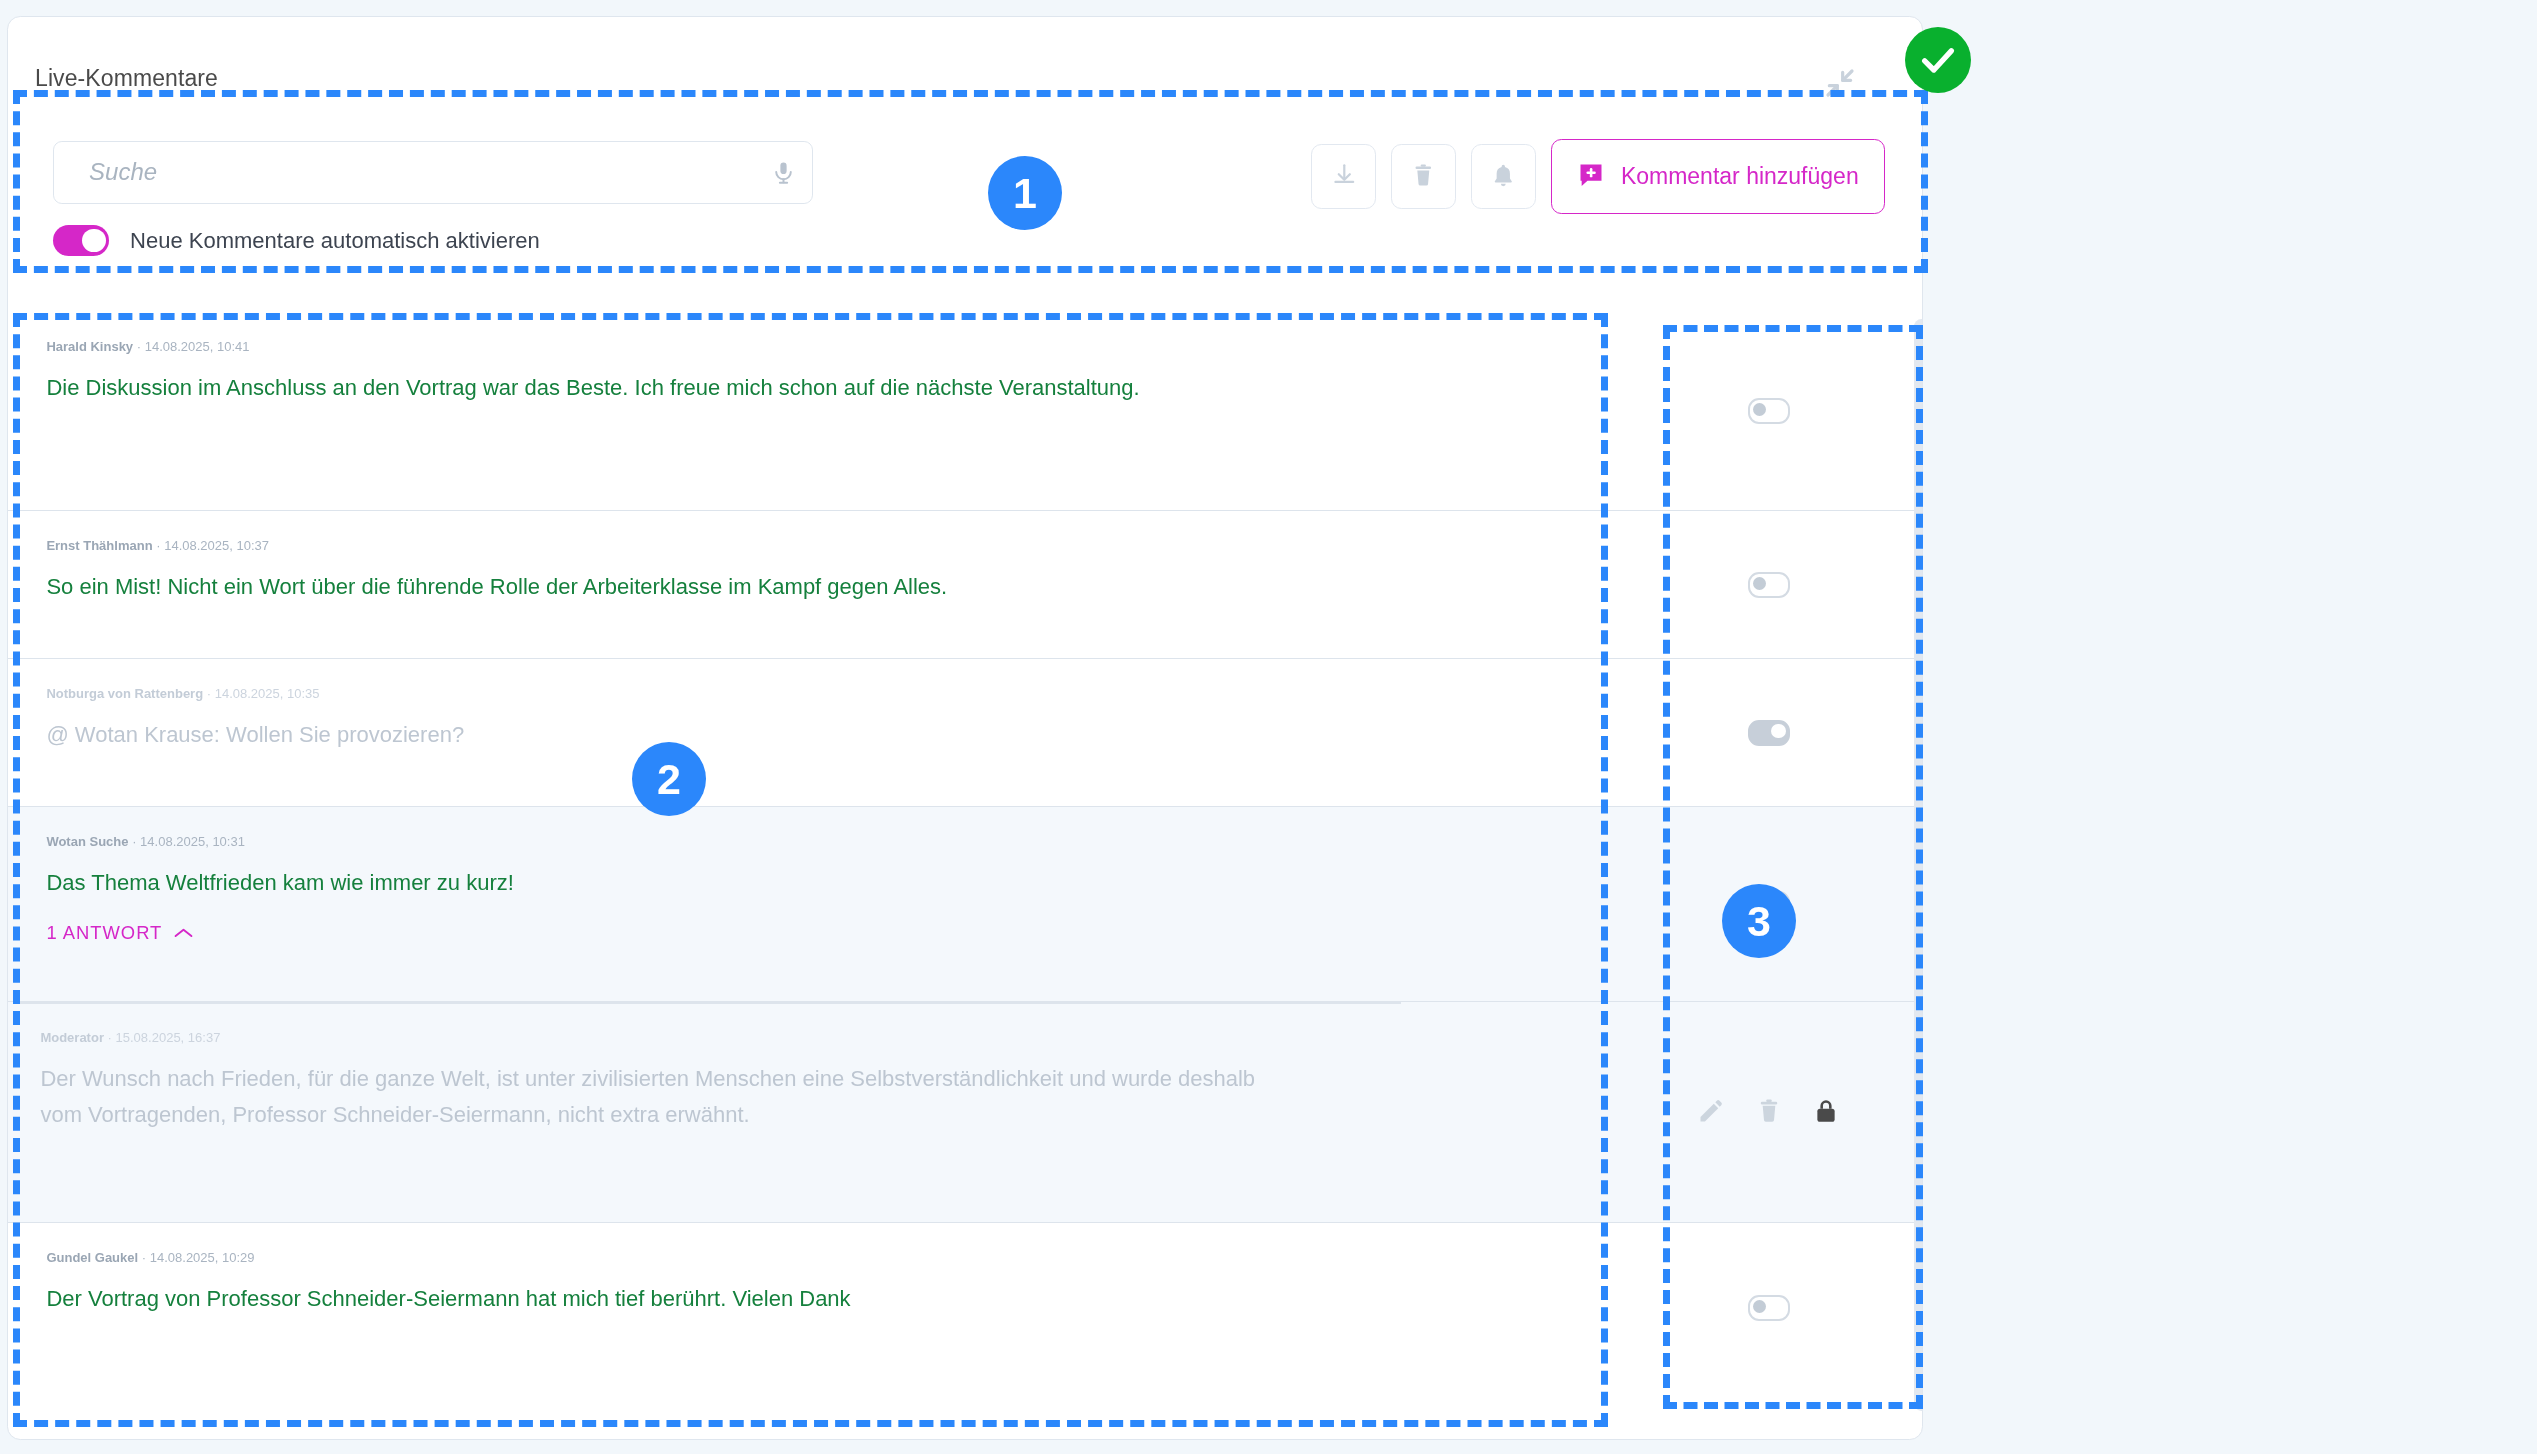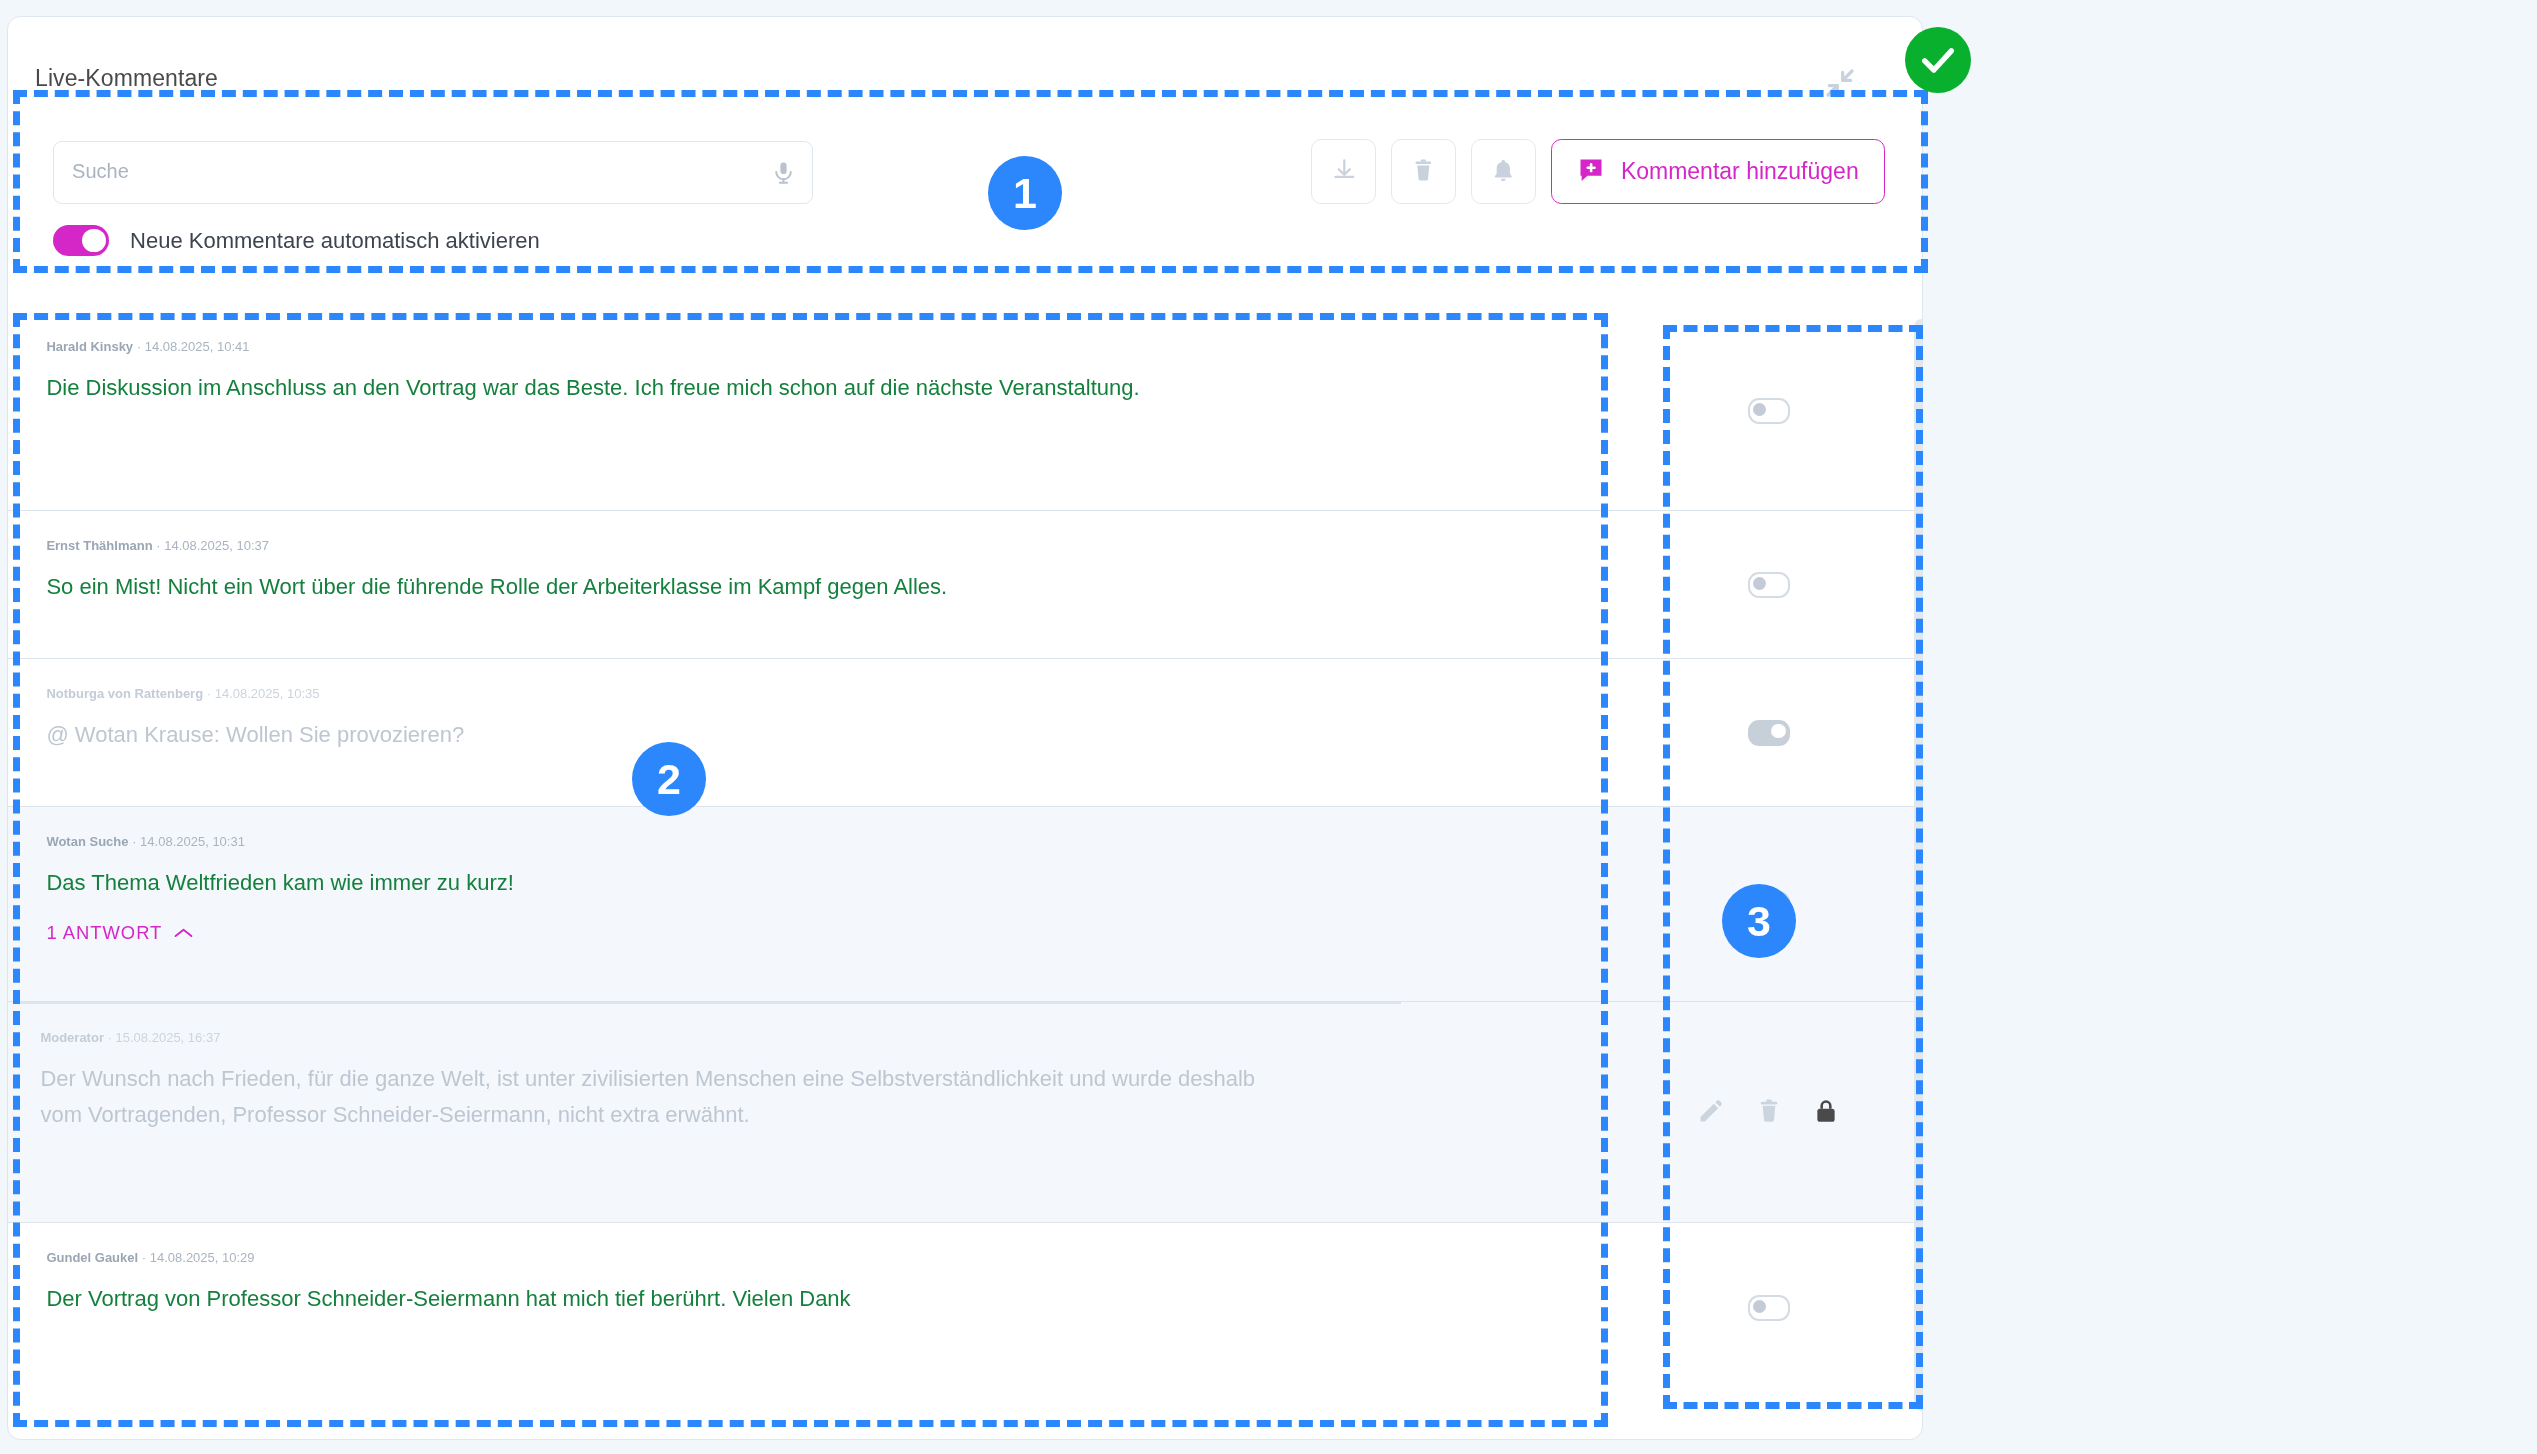--- a/index.html
+++ b/index.html
@@ -60,29 +60,30 @@
     position: absolute;
     left: 18.4px; top: 20.7px;
     width: 760px; height: 63px;
     border: 1.5px solid #dfe6ee;
     border-radius: 8.9px;
     background: #fff;
     box-sizing: border-box;
   }
   .search-input {
     position: absolute;
-    left: 0; top: 0;
+    left: 17px; top: 0;
     width: 708px; height: 60px;
     border: none; outline: none;
     background: transparent;
     padding-left: 17.7px;
-    font-size: 20px;
+    font-size: 24px;
     font-family: "Liberation Sans", sans-serif;
     color: #5a6675;
     box-sizing: border-box;
+    font-style: italic;
   }
   .search-input::placeholder { color: #a9b4c0; }
   .mic-icon { position: absolute; right: 16px; top: 17.7px; width: 25px; height: 28px; }
 
   .toggle-row {
     position: absolute;
     left: 18.4px; top: 105px;
     display: flex; align-items: center;
   }
   .sw-on {
@@ -111,21 +112,21 @@
   }
   .icon-btn {
     width: 65px; height: 65px;
     border: 1.5px solid #e2e8f0;
     border-radius: 10.3px;
     background: #fff;
     display: flex; align-items: center; justify-content: center;
     box-sizing: border-box;
   }
   .add-btn {
-    height: 65px;
+    height: 75px;
     border: 1.5px solid #d527c8;
     border-radius: 10.3px;
     background: #fff;
     display: flex; align-items: center; gap: 16px;
     padding: 0 25px;
     box-sizing: border-box;
   }
   .add-btn-label {
     font-size: 23px; color: #d527c8;
   }

